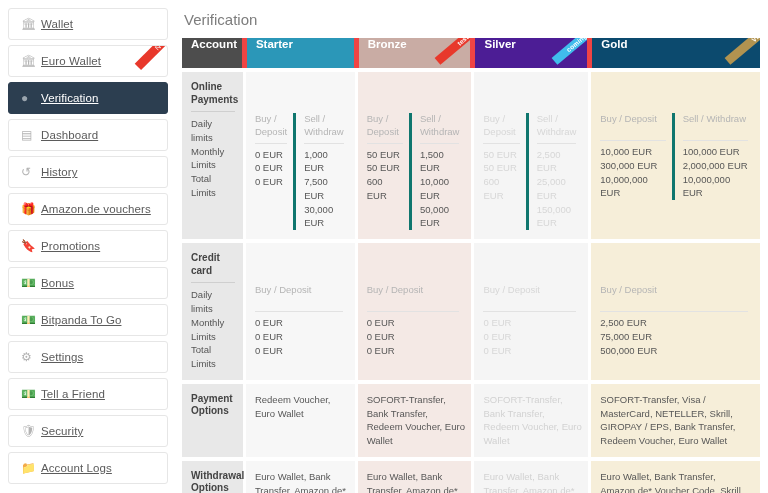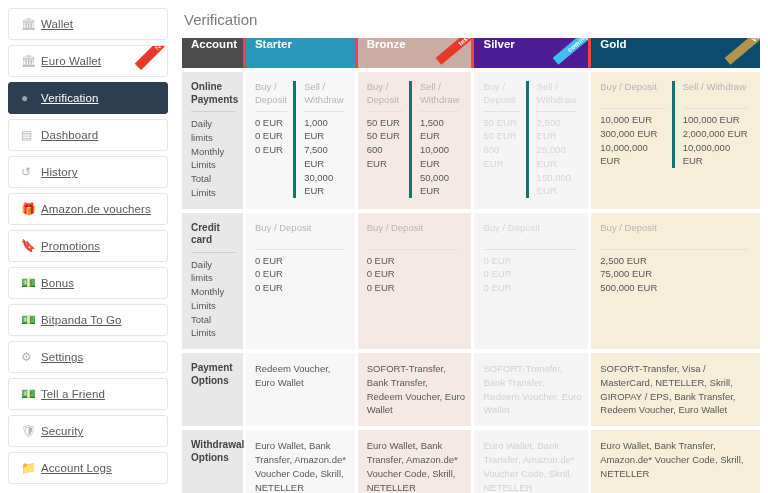--- a/index.html
+++ b/index.html
@@ -67,21 +67,21 @@
 
   table.vtable { width: 100%; border-collapse: collapse; table-layout: fixed; }
   table.vtable td, table.vtable th { vertical-align: top; }
 
   
   .hcell {
     height: 30px; position: relative; overflow: hidden;
     padding: 0 0 0 9px;
     font-size: 11.5px; font-weight: bold; color: #ffffff;
     text-align: left; vertical-align: middle;
-    border-right: 3px solid #ef4444;
+    border-right: 5px solid #ef4444;
   }
   .hcell span.htext { position: relative; z-index: 2; }
   .hcell.acct { background: #4d4d4d; }
   .hcell.starter { background: #2b97b8; }
   .hcell.bronze { background: #c9aca4; }
   .hcell.silver { background: #4c1d95; margin-top: 44px; }
   .hcell.gold  { background: #0c4a6e; border-right: none; }
 
   .corner {
     position: absolute; z-index: 3;
@@ -118,21 +118,21 @@
   }
   .dcell.last { border-right: none; }
   .bg-starter { background: #f7f7f7; }
   .bg-bronze  { background: #f4e9e5; }
   .bg-silver  { background: #f5f5f5; color: #d2d2d2; }
   .bg-gold    { background: #f6eed9; }
   .muted      { color: #d2d2d2 !important; }
   .muted .sub-head, .muted .amt { color: #d7d7d7 !important; }
 
   
-  .limits { display: flex; }
+  .limits { display: flex; margin-top: 32px; }
   .limcol { flex: 1; padding-right: 6px; }
   .limcol + .limcol { border-left: 3px solid #0f766e; padding-left: 8px; }
   .sub-head {
     font-size: 9.5px; color: #b5b5b5; line-height: 1.35;
     padding-bottom: 4px; margin-bottom: 4px;
     border-bottom: 1px solid #e2e2e2;
     min-height: 28px;
   }
   .amt { font-size: 9.5px; color: #575757; line-height: 1.45; }
   .spacer-row td { height: 4px; background: #ffffff; padding: 0; border: none; }

